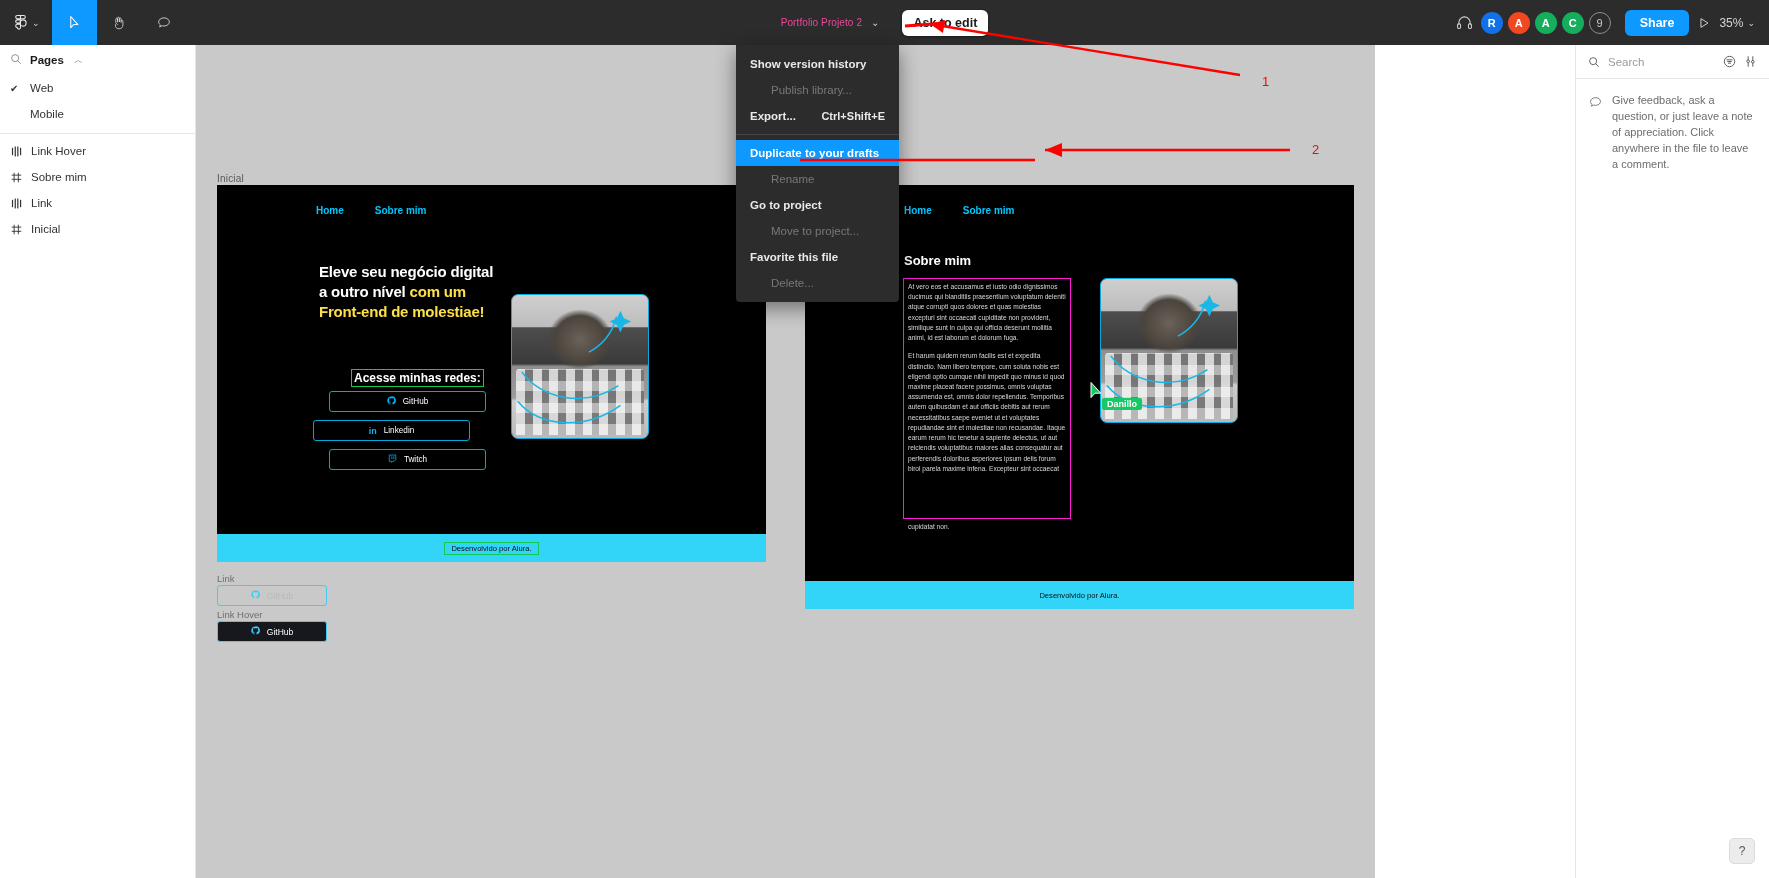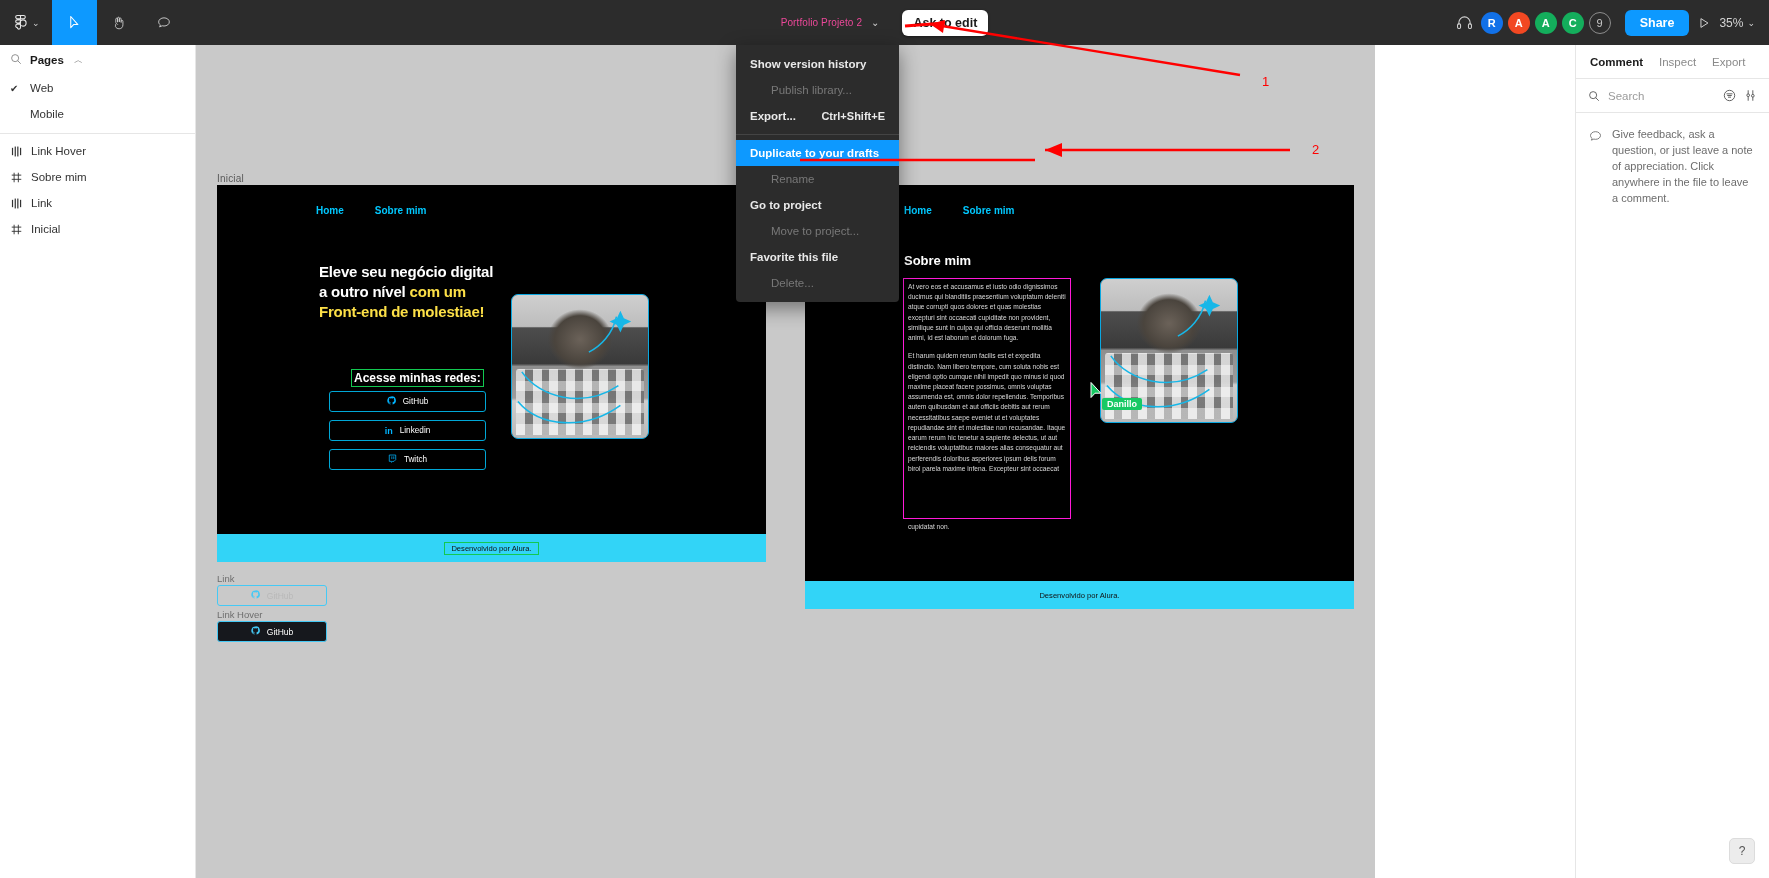--- a/index.html
+++ b/index.html
@@ -371,21 +371,21 @@
       </div>
 
       <div class="sbtn" style="left:112px; top:206px;">
         <span>
           <svg width="9" height="9" viewBox="0 0 14 14" fill="#00b4ff">
               <path d="M7 .6a6.4 6.4 0 00-2 12.5c.3.06.43-.14.43-.31v-1.2c-1.8.4-2.17-.77-2.17-.77-.3-.75-.72-.95-.72-.95-.59-.4.04-.39.04-.39.65.05 1 .67 1 .67.58 1 1.52.71 1.89.54.06-.42.23-.71.41-.87-1.44-.16-2.95-.72-2.95-3.2 0-.71.25-1.29.67-1.74-.07-.17-.29-.83.06-1.73 0 0 .55-.18 1.8.66a6.2 6.2 0 013.28 0c1.25-.84 1.8-.66 1.8-.66.35.9.13 1.56.06 1.73.42.45.67 1.03.67 1.74 0 2.49-1.51 3.04-2.96 3.2.23.2.44.6.44 1.21v1.79c0 .17.12.38.44.31A6.4 6.4 0 007 .6z"></path>
             </svg>
         </span>
         <span>GitHub</span>
       </div>
-      <div class="sbtn" style="left:112px; top:235px;">
+      <div class="sbtn" style="left:96px; top:235px;">
         <span style="color:#00b4ff;font-weight:700;font-size:9px;">in</span>
         <span>Linkedin</span>
       </div>
       <div class="sbtn" style="left:112px; top:264px;">
         <span>
           <svg width="9" height="9" viewBox="0 0 14 14" fill="none">
               <path d="M2 1.6h10v7.2l-2.6 2.6H7.3l-1.7 1.7v-1.7H2V1.6z" stroke="#00b4ff" stroke-width="1.2" stroke-linejoin="round"></path>
               <path d="M6 4.3v3M9 4.3v3" stroke="#00b4ff" stroke-width="1.2" stroke-linecap="round"></path>
             </svg>
         </span>
@@ -488,25 +488,20 @@
     </div>
     <div class="menu-item">
       <span>Favorite this file</span>
     </div>
     <div class="menu-item disabled">
       <span>Delete...</span>
     </div>
   </div>
 
   <div class="rpanel">
-    <div class="rtabs">
-      <span class="rtab active">Comment</span>
-      <span class="rtab">Inspect</span>
-      <span class="rtab">Export</span>
-    </div>
     <div class="rsearch">
       <span class="ri">
         <svg width="12" height="12" viewBox="0 0 14 14" fill="none">
             <circle cx="6" cy="6" r="4.1" stroke="#5e5e5e" stroke-width="1.1"></circle>
             <path d="M9.2 9.2l3 3" stroke="#5e5e5e" stroke-width="1.1" stroke-linecap="round"></path>
           </svg>
       </span>
       <span class="txt">Search</span>
       <span class="ri">
         <svg width="13" height="13" viewBox="0 0 14 14" fill="none">

